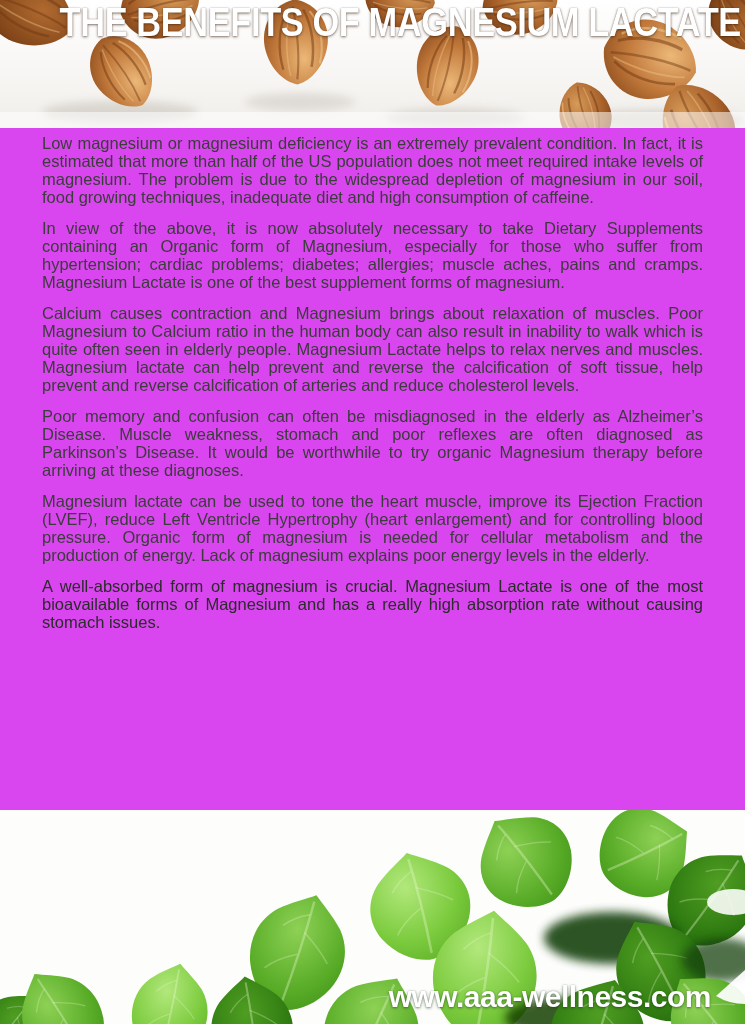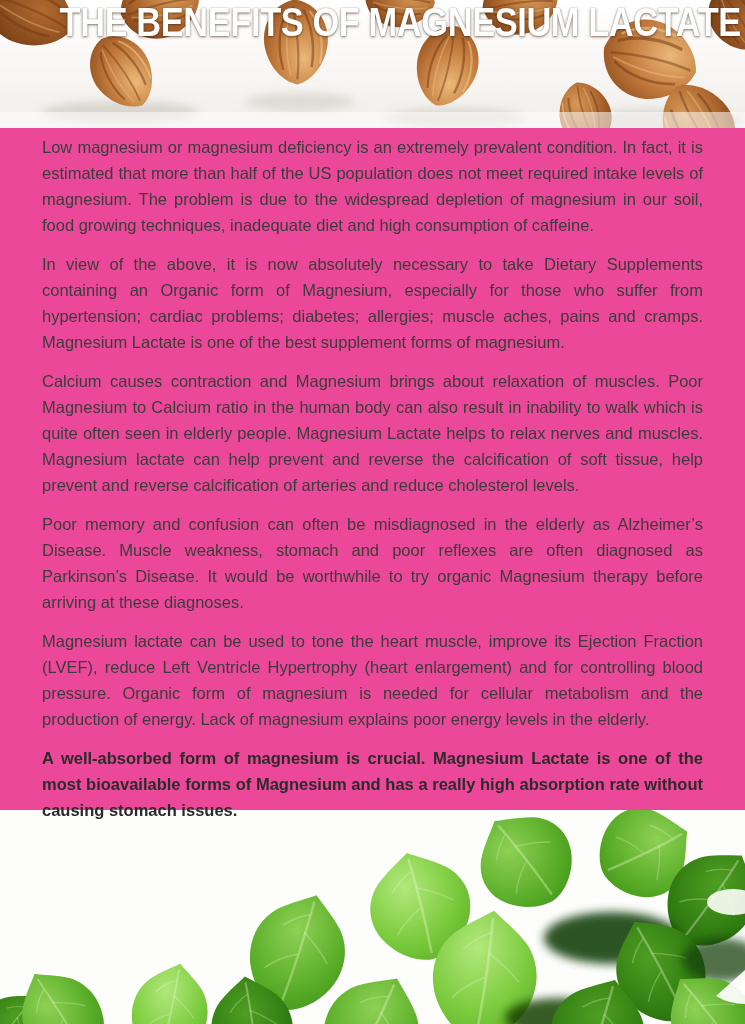--- a/index.html
+++ b/index.html
@@ -1,20 +1,20 @@
 <!DOCTYPE html>
 <html><head>
 <meta charset="utf-8">
 <style>
   html,body{margin:0;padding:0;background:#777;}
   .page{
     position:relative;
     width:745px;height:1024px;
     margin:0 auto;
-    background:#ec4899;
+    background:#d946ef;
     overflow:hidden;
     font-family:"Liberation Sans", sans-serif;
   }
   
   .hero{
     position:absolute;top:0;left:0;width:745px;height:128px;overflow:hidden;
   }
   .hero svg{position:absolute;top:0;left:0;}
   .hero h1{
     position:absolute;top:1px;left:0;width:745px;margin:0;
@@ -28,26 +28,26 @@
     white-space:nowrap;
   }
   
   .article{
     position:absolute;top:128px;left:0;width:745px;z-index:3;
     padding:0;
   }
   .article p{
     margin:13px 42px;
     font-size:16.5px;
-    line-height:26px;
+    line-height:18px;
     text-align:justify;
     color:#3c3c3c;
   }
   .article p:first-child{margin-top:6px;}
-  .article p.bold{font-weight:bold;color:#2b2b2b;}
+  .article p.bold{font-weight:normal;color:#2b2b2b;}
   
   .foot{
     position:absolute;left:0;bottom:0;width:745px;height:214px;overflow:hidden;z-index:1;
   }
   .foot svg{position:absolute;top:0;left:0;}
   .site-url{
     position:absolute;right:34px;bottom:10px;z-index:4;
     font-size:30px;font-weight:bold;color:#ffffff;
     letter-spacing:-0.5px;
     text-shadow:0 1px 3px rgba(15,50,5,.55), 0 0 1px rgba(15,50,5,.4);
@@ -168,15 +168,16 @@
       <use href="#lf" fill="url(#lgM)" transform="translate(62,208) rotate(-32) scale(1.25,1.0)"></use>
       <use href="#lf" fill="url(#lgB)" transform="translate(170,202) rotate(12) scale(1.2,0.95)"></use>
       <use href="#lf" fill="url(#lgD)" transform="translate(252,218) rotate(-8) scale(1.3,1.0)"></use>
       <use href="#lf" fill="url(#lgM)" transform="translate(372,220) rotate(26) scale(1.5,1.1)"></use>
       <ellipse cx="560" cy="208" rx="55" ry="20" fill="#123f06" opacity="0.85" filter="url(#blur5)"></ellipse>
       <use href="#lf" fill="url(#lgD)" transform="translate(598,222) rotate(18) scale(1.5,1.05)"></use>
       <use href="#lf" fill="url(#lgM)" transform="translate(712,210) rotate(-38) scale(1.3,1.0)"></use>
 
       <path d="M716,186 L745,160 L745,194 Q729,194 716,186 Z" fill="#ffffff" opacity="0.92"></path>
     </svg>
+    <div class="site-url">www.aaa-wellness.com</div>
   </footer>
 
 </div>
 
 </body></html>

